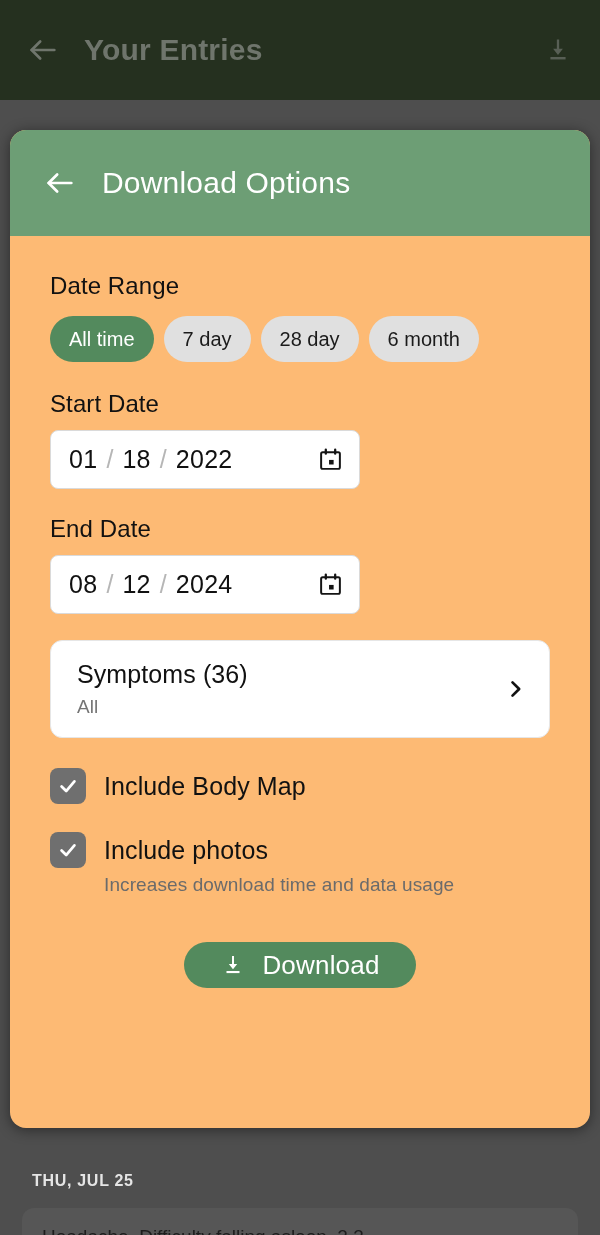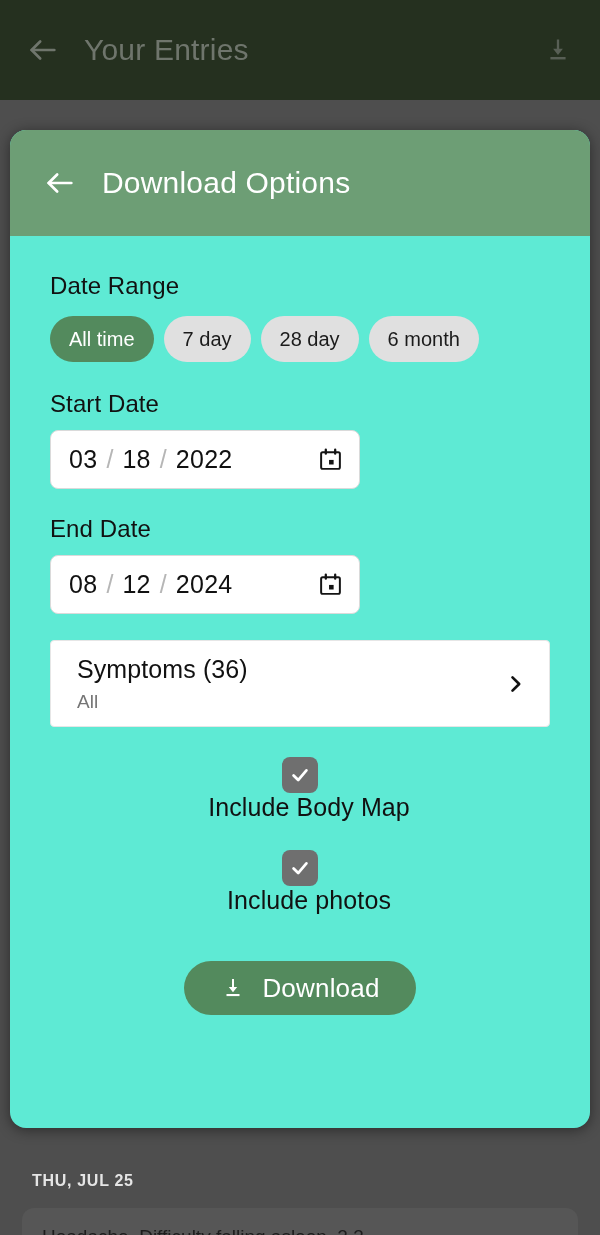--- a/index.html
+++ b/index.html
@@ -34,21 +34,21 @@
   }
   .bg-back {
     width: 42px; height: 42px;
     display: flex; align-items: center; justify-content: center;
     flex: 0 0 auto;
   }
   .bg-title {
     font-size: 30px;
     color: #6f756c;
     margin-left: 20px;
-    font-weight: 400;
+    font-weight: 700;
     letter-spacing: 0.2px;
     white-space: nowrap;
   }
   .bg-dl {
     margin-left: auto;
     width: 40px; height: 40px;
     display: flex; align-items: center; justify-content: center;
   }
 
   .bg-body {
@@ -84,21 +84,21 @@
     font-weight: 500;
   }
 
   
   .modal {
     position: absolute;
     left: 10px;
     top: 130px;
     width: 580px;
     height: 998px;
-    background: #5eead4;
+    background: #fdba74;
     border-radius: 16px;
     box-shadow: 0 2px 14px rgba(0,0,0,0.45);
     overflow: hidden;
     display: flex;
     flex-direction: column;
   }
   .modal-header {
     height: 106px;
     background: #6d9e75;
     display: flex;
@@ -192,22 +192,22 @@
   .date-cal {
     margin-left: auto;
     width: 26px; height: 26px;
     display: flex; align-items: center; justify-content: center;
   }
 
   
   .symptoms-row {
     margin-top: 8px;
     border: 1px solid #e6e6e6;
-    border-radius: 4px;
-    height: 87px;
+    border-radius: 12px;
+    height: 98px;
     display: flex;
     align-items: center;
     padding: 0 22px 0 26px;
     box-sizing: border-box;
     cursor: pointer;
     background: #fff;
   }
   .symptoms-texts { flex: 1 1 auto; }
   .symptoms-title {
     font-size: 25px;
@@ -224,21 +224,20 @@
     width: 24px; height: 24px;
     display: flex; align-items: center; justify-content: center;
   }
 
   
   .check-row {
     display: flex;
     align-items: center;
     margin-top: 30px;
     cursor: pointer;
-    flex-direction: column;
   }
   .check-row.tight { margin-top: 28px; }
   .cbox {
     width: 36px; height: 36px;
     border-radius: 8px;
     background: #6f6f6f;
     display: flex;
     align-items: center;
     justify-content: center;
     flex: 0 0 auto;
@@ -256,21 +255,21 @@
     letter-spacing: 0.1px;
   }
 
   
   .dl-wrap {
     display: flex;
     justify-content: center;
     margin-top: 46px;
   }
   .dl-btn {
-    height: 54px;
+    height: 46px;
     border-radius: 31px;
     background: #538a5d;
     color: #ffffff;
     display: flex;
     align-items: center;
     justify-content: center;
     padding: 0 36px;
     box-sizing: border-box;
     border: none;
     cursor: pointer;
@@ -342,21 +341,21 @@
       <div class="chip">
         <span>28 day</span>
       </div>
       <div class="chip">
         <span>6 month</span>
       </div>
     </div>
 
     <div class="field-label">Start Date</div>
     <div class="date-input">
-      <span class="date-seg">03</span>
+      <span class="date-seg">01</span>
       <span class="date-sep">/</span>
       <span class="date-seg">18</span>
       <span class="date-sep">/</span>
       <span class="date-seg">2022</span>
       <span class="date-cal">
         <svg width="25" height="25" viewBox="0 0 24 24" fill="none" stroke="#141414" stroke-width="1.9">
           <rect x="3" y="5" width="18" height="16" rx="1.5"></rect>
           <line x1="7.5" y1="2.6" x2="7.5" y2="6.4" stroke-linecap="round" stroke-width="2.2"></line>
           <line x1="16.5" y1="2.6" x2="16.5" y2="6.4" stroke-linecap="round" stroke-width="2.2"></line>
           <rect x="10.6" y="12.4" width="4.4" height="4.4" fill="#141414" stroke="none"></rect>
@@ -403,20 +402,21 @@
     </div>
 
     <div class="check-row tight">
       <span class="cbox">
         <svg width="22" height="22" viewBox="0 0 24 24" fill="none" stroke="#ffffff" stroke-width="3" stroke-linecap="round" stroke-linejoin="round">
           <polyline points="5,12.5 10,17.5 19,7"></polyline>
         </svg>
       </span>
       <span class="check-label">Include photos</span>
     </div>
+    <div class="check-help">Increases download time and data usage</div>
 
     <div class="dl-wrap">
       <button class="dl-btn">
         <span class="dl-btn-icon">
           <svg width="24" height="24" viewBox="0 0 24 24" fill="#ffffff">
             <path d="M11 3h2v8h3.2L12 16.2 7.8 11H11V3z"></path>
             <rect x="5.5" y="18" width="13" height="2.1"></rect>
           </svg>
         </span>
         <span class="dl-btn-label">Download</span>

